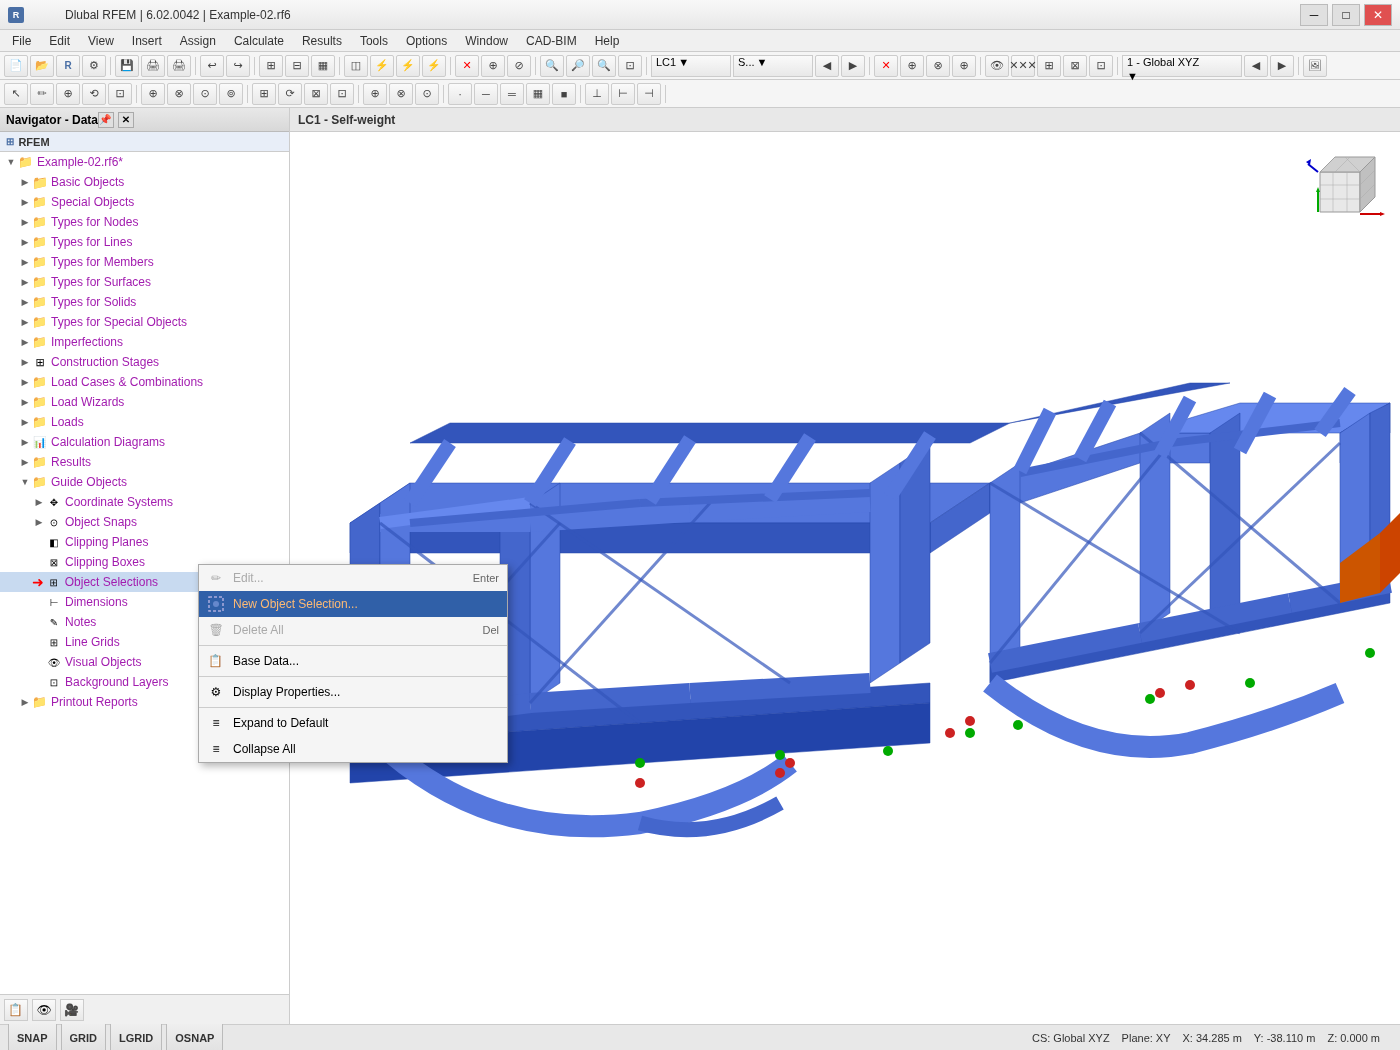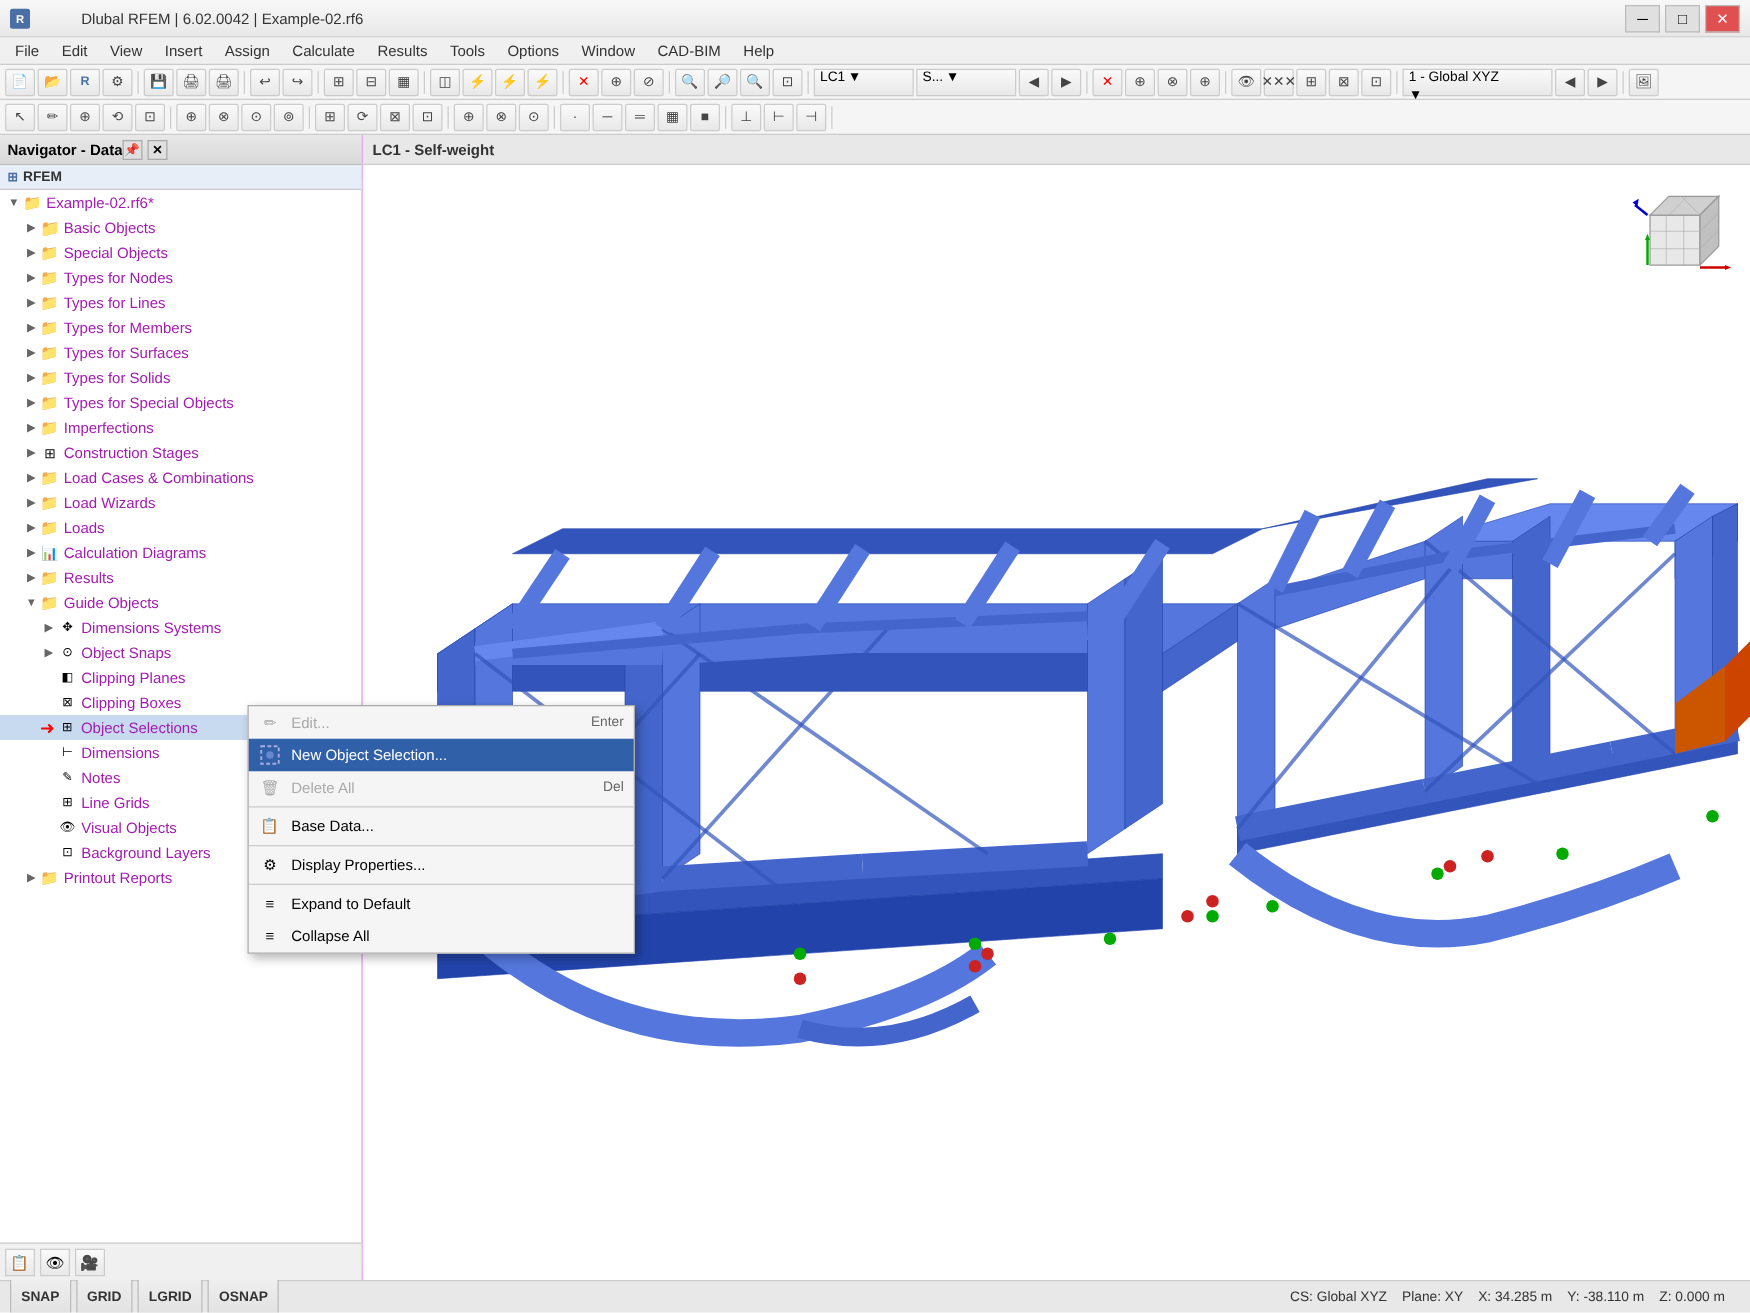--- a/index.html
+++ b/index.html
@@ -135,21 +135,21 @@
       z-index: 1000;
     }
     .ctx-item {
       display: flex;
       align-items: center;
       height: 26px;
       padding: 0 8px;
       cursor: pointer;
       gap: 8px;
     }
-    .ctx-item.highlighted { background: #3060a8; color: #ffffff; }
+    .ctx-item.highlighted { background: #3060a8; color: #fdba74; }
     .ctx-item.disabled { color: #aaa; cursor: default; }
     .ctx-item-icon { width: 18px; height: 18px; display: flex; align-items: center; justify-content: center; font-size: 12px; flex-shrink: 0; }
     .ctx-item-label { flex: 1; font-size: 12px; }
     .ctx-item-shortcut { font-size: 11px; color: #666; }
     .ctx-item.highlighted .ctx-item-shortcut { color: #ccc; }
     .ctx-sep { height: 1px; background: #ccc; margin: 2px 0; }
 
     
     .viewport {
       flex: 1;
@@ -460,21 +460,21 @@
 
       <div class="tree-item indent-1">
         <div class="tree-arrow">▼</div>
         <div class="tree-icon">📁</div>
         <span class="tree-label">Guide Objects</span>
       </div>
 
       <div class="tree-item indent-2">
         <div class="tree-arrow">▶</div>
         <div class="tree-icon" style="font-size:10px;">✥</div>
-        <span class="tree-label">Dimensions Systems</span>
+        <span class="tree-label">Coordinate Systems</span>
       </div>
       <div class="tree-item indent-2">
         <div class="tree-arrow">▶</div>
         <div class="tree-icon" style="font-size:10px;">⊙</div>
         <span class="tree-label">Object Snaps</span>
       </div>
       <div class="tree-item indent-2">
         <div class="tree-arrow"></div>
         <div class="tree-icon" style="font-size:10px;">◧</div>
         <span class="tree-label">Clipping Planes</span>

